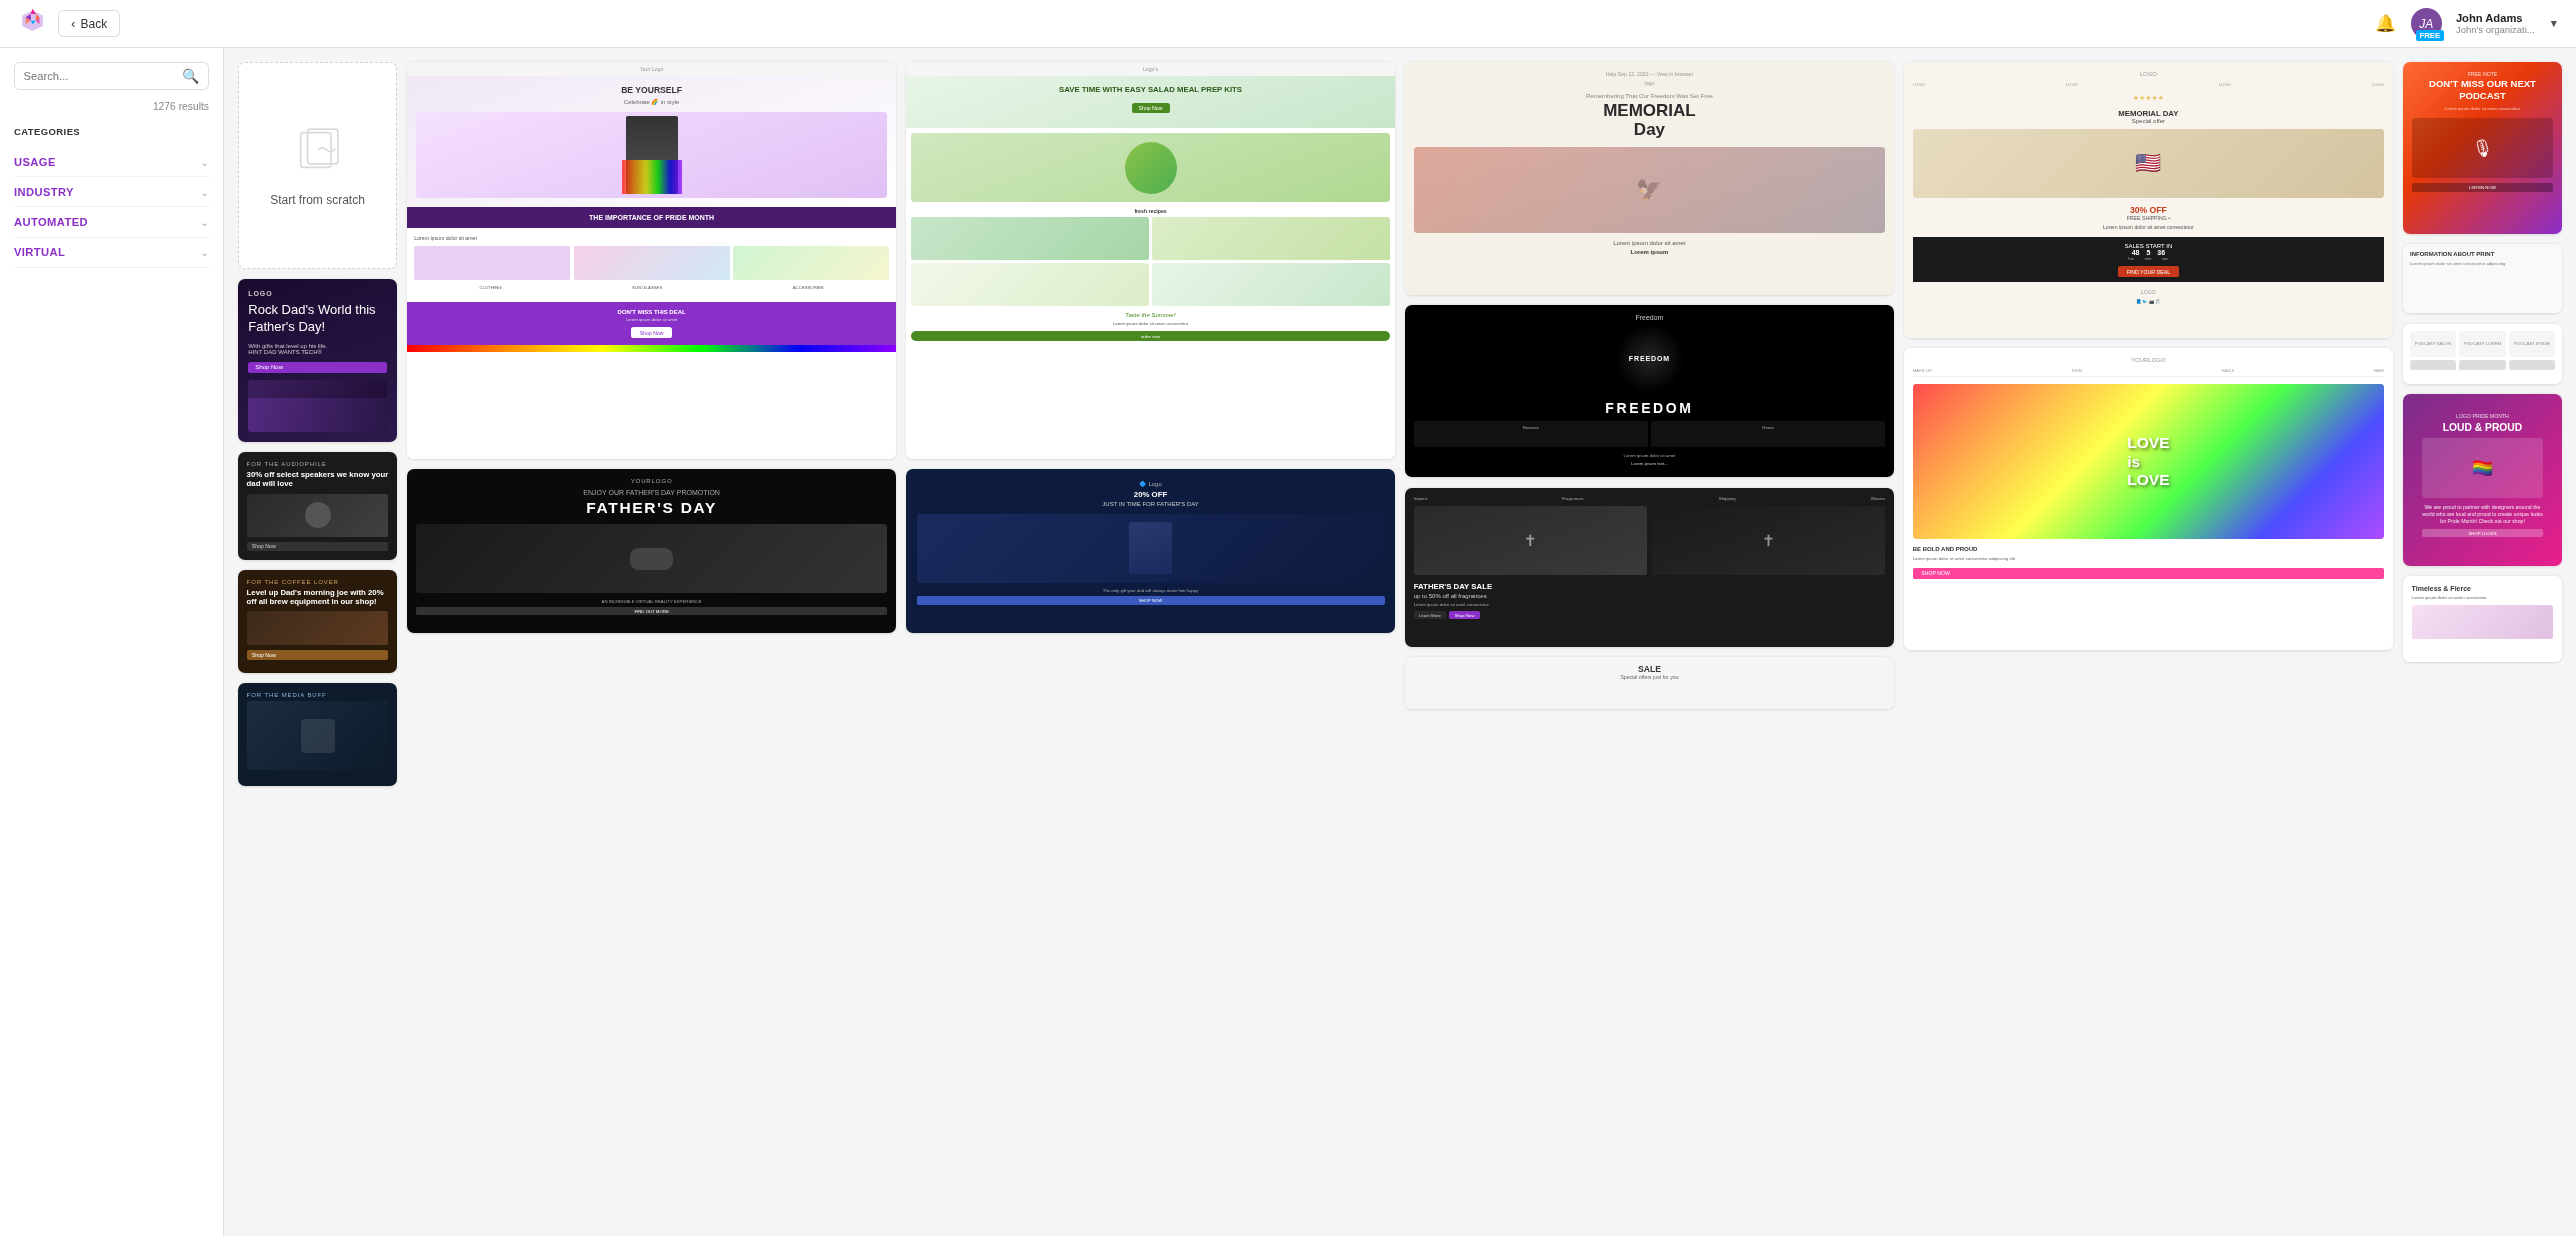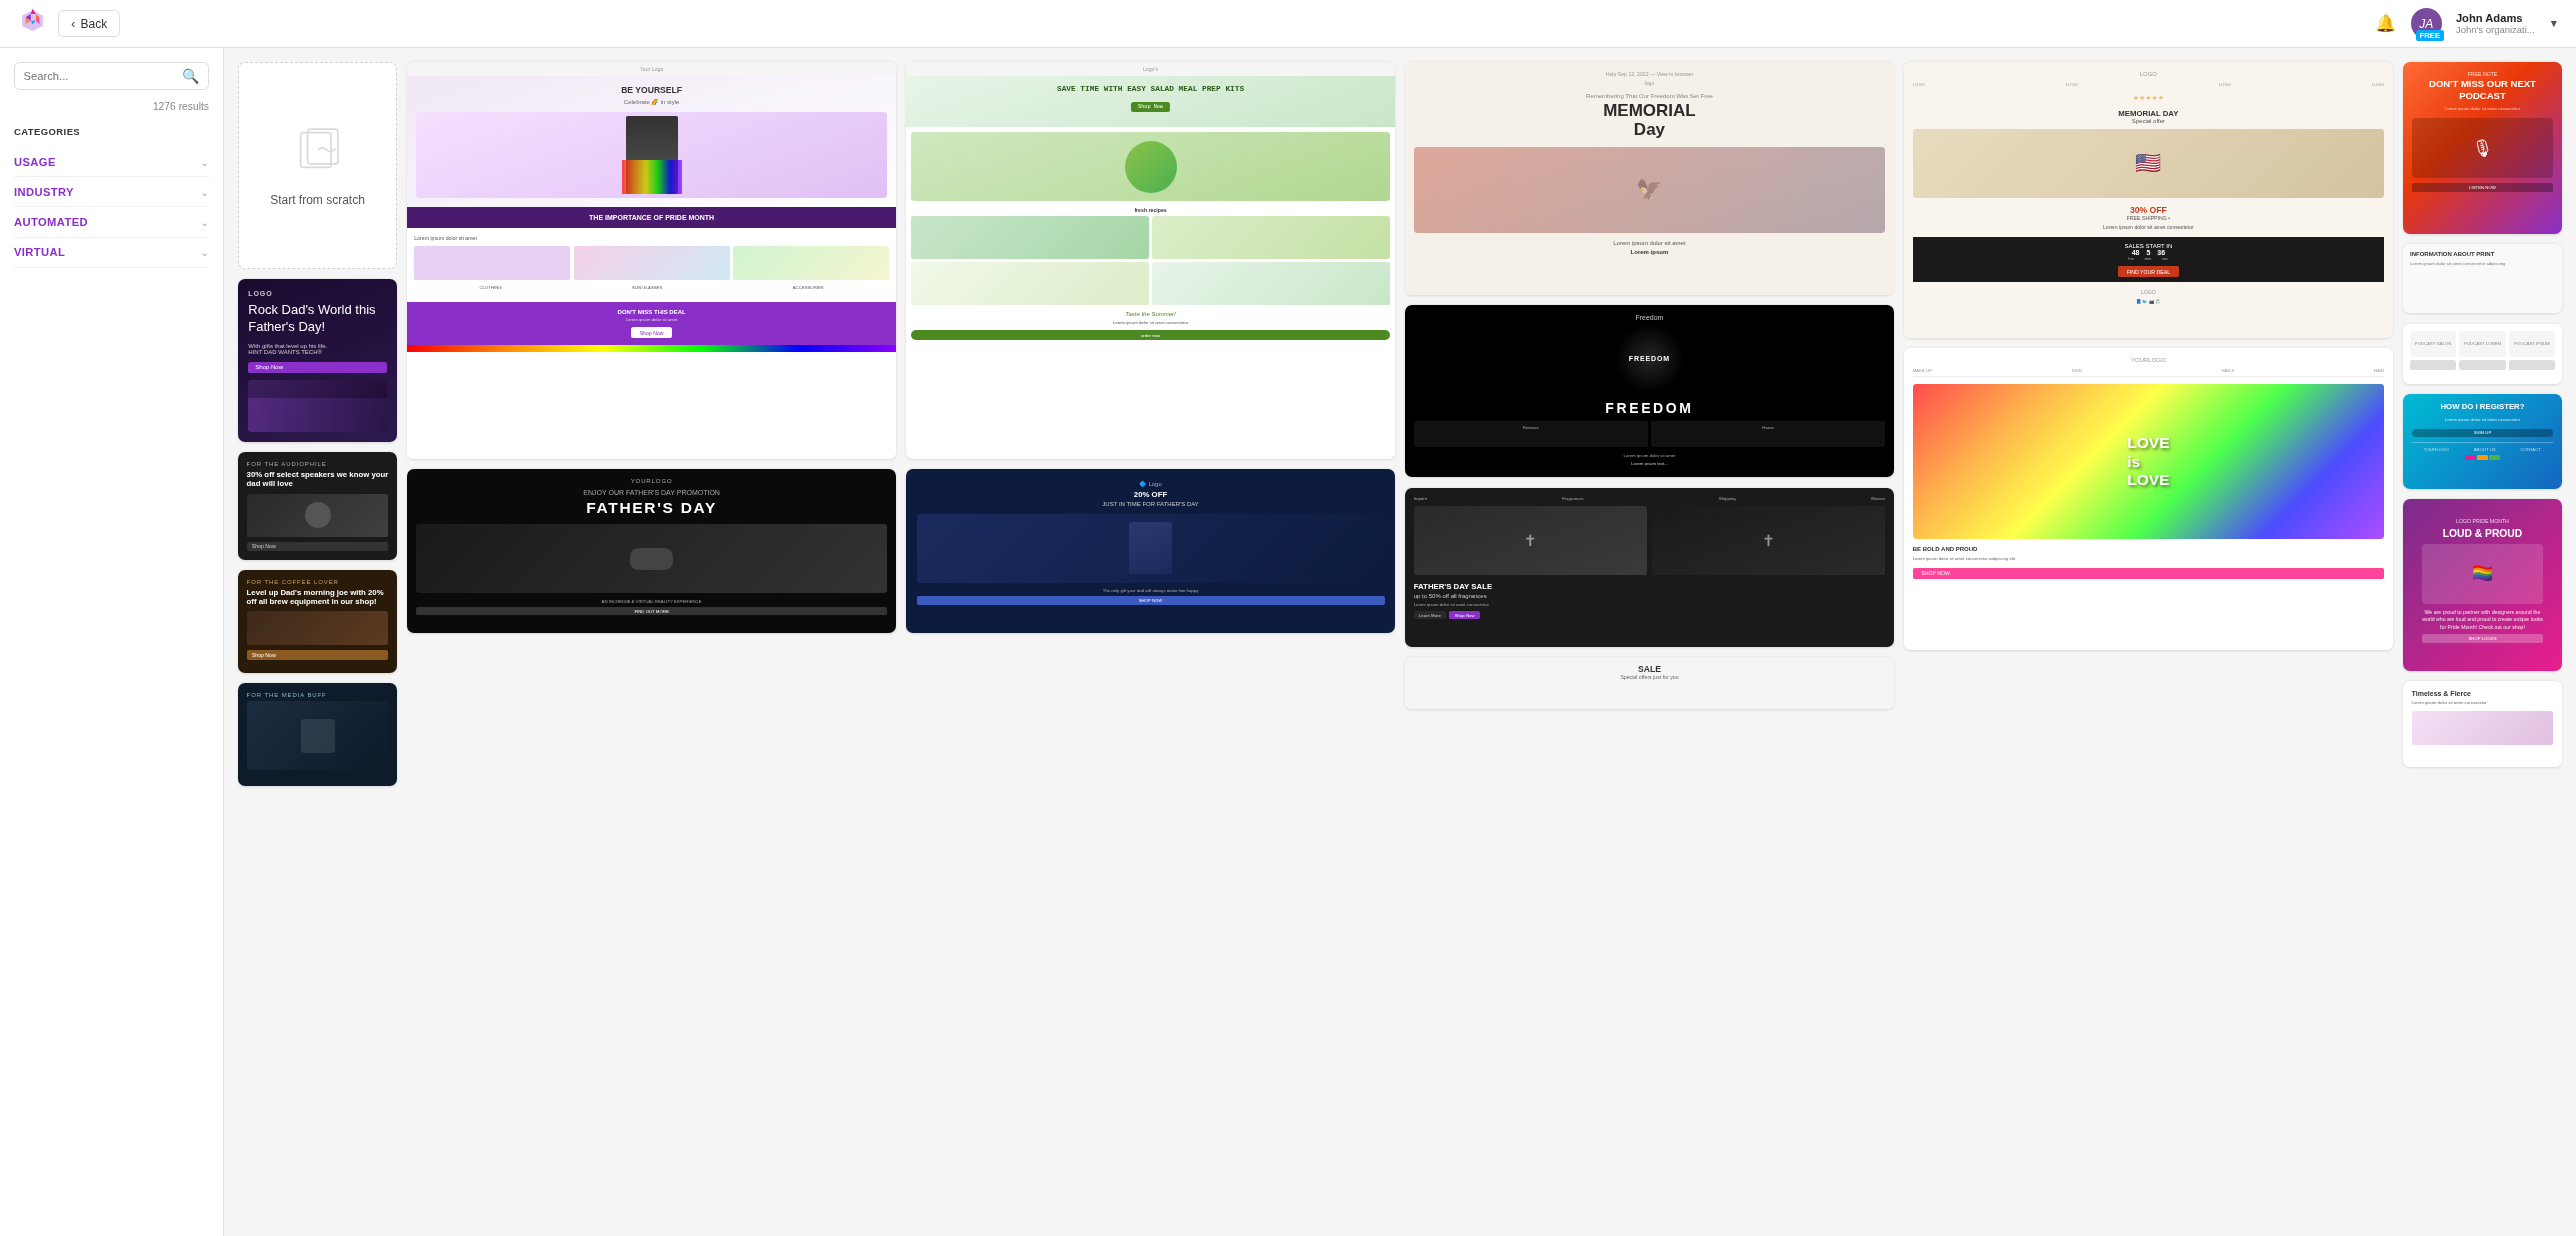--- a/index.html
+++ b/index.html
@@ -300,21 +300,21 @@
             <div style="background:#333;color:#fff;font-size:4.3px;padding:1.7px 7px;border-radius:1.7px;display:inline-block;margin-top:3.4px;">FIND OUT MORE</div>
           </div>
         </div>
       </div>
 
       <div class="tpl-column">
 
         <div class="tpl-card">
           <div class="tpl-body" style="background:#fff; min-height:397px;">
             <div style="height:14px;background:#f5f5f5;display:flex;align-items:center;justify-content:center;font-size:5.2px;color:#999;">Logo's</div>
-            <div style="background:linear-gradient(160deg,#e8f5e8 0%,#c8e6c9 100%);padding:8.6px;text-align:center;font-family:Liberation Mono, monospace;">
+            <div style="background:linear-gradient(160deg,#e8f5e8 0%,#c8e6c9 100%);padding:8.6px;text-align:center;">
               <div style="font-size:7.8px;font-weight:900;color:#2d5a1a;margin-bottom:3.4px;">SAVE TIME WITH EASY SALAD MEAL PREP KITS</div>
               <div style="background:#4a8a20;color:#fff;font-size:5.2px;padding:1.7px 7px;border-radius:2.6px;display:inline-block;margin-bottom:7px;">Shop Now</div>
             </div>
             <div style="padding:5.2px;">
               <div style="width:100%;height:69px;background:linear-gradient(160deg,#d0e8c0,#b0d890);border-radius:3.4px;margin-bottom:5.2px;display:flex;align-items:center;justify-content:center;">
                 <div style="width:52px;height:52px;background:linear-gradient(135deg,#8bc34a,#4caf50);border-radius:50%;"></div>
               </div>
               <div style="font-size:5.2px;color:#333;font-weight:700;text-align:center;margin-bottom:3.4px;">fresh recipes</div>
               <div style="display:grid;grid-template-columns:1fr 1fr;gap:3.4px;margin-bottom:5.2px;">
                 <div style="height:43px;background:linear-gradient(135deg,#c8e6c9,#a5d6a7);border-radius:2.6px;"></div>
@@ -506,37 +506,20 @@
               <div style="flex:1;height:26px;background:#f5f5f5;border-radius:2.6px;display:flex;align-items:center;justify-content:center;font-size:4.3px;color:#888;">PODCAST IPSUM</div>
             </div>
             <div style="display:flex;gap:3.4px;">
               <div style="flex:1;height:10.3px;background:#ddd;border-radius:2.6px;"></div>
               <div style="flex:1;height:10.3px;background:#ddd;border-radius:2.6px;"></div>
               <div style="flex:1;height:10.3px;background:#ddd;border-radius:2.6px;"></div>
             </div>
           </div>
         </div>
 
-        <div class="tpl-card">
-          <div class="tpl-body" style="background:linear-gradient(135deg,#00bcd4,#1565c0); min-height:95px; padding:8.6px; color:#fff; text-align:center;">
-            <div style="font-size:7.8px;font-weight:900;margin-bottom:5.2px;">HOW DO I REGISTER?</div>
-            <div style="font-size:4.3px;color:rgba(255,255,255,0.8);margin-bottom:7px;">Lorem ipsum dolor sit amet consectetur</div>
-            <div style="background:rgba(0,0,0,0.3);color:#fff;font-size:4.3px;padding:1.7px 8.6px;border-radius:8.6px;display:inline-block;margin-bottom:5.2px;">SIGN UP</div>
-            <div style="display:flex;justify-content:space-around;font-size:4.3px;color:rgba(255,255,255,0.7);padding-top:3.4px;border-top:0.9px solid rgba(255,255,255,0.3);">
-              <span>YOURLOGO</span>
-                <span>ABOUT US</span>
-                <span>CONTACT</span>
-            </div>
-            <div style="display:flex;gap:1.7px;justify-content:center;margin-top:3.4px;">
-              <div style="width:10.3px;height:5.2px;background:#e91e8c;border-radius:0.9px;"></div>
-              <div style="width:10.3px;height:5.2px;background:#ff9800;border-radius:0.9px;"></div>
-              <div style="width:10.3px;height:5.2px;background:#4caf50;border-radius:0.9px;"></div>
-            </div>
-          </div>
-        </div>
 
         <div class="tpl-card">
           <div class="tpl-body" style="background:linear-gradient(135deg,#7b2d8b 0%,#e91e8c 100%); min-height:172px; padding:19px; color:#fff; text-align:center;">
             <div style="font-size:5.2px;color:rgba(255,255,255,0.8);margin-bottom:3.4px;">LOGO PRIDE MONTH</div>
             <div style="font-size:10.3px;font-weight:900;margin-bottom:5.2px;">LOUD &amp; PROUD</div>
             <div style="width:100%;height:60px;background:rgba(255,255,255,0.15);border-radius:3.4px;margin-bottom:5.2px;display:flex;align-items:center;justify-content:center;">
               <div style="font-size:17px;">🏳️‍🌈</div>
             </div>
             <div style="font-size:5.2px;color:rgba(255,255,255,0.9);margin-bottom:3.4px;line-height:1.4;">We are proud to partner with designers around the world who are loud and proud to create unique looks for Pride Month! Check out our shop!</div>
             <div style="background:rgba(255,255,255,0.25);color:#fff;font-size:4.3px;padding:1.7px 7px;border-radius:1.7px;display:inline-block;">SHOP LOOKS</div>

